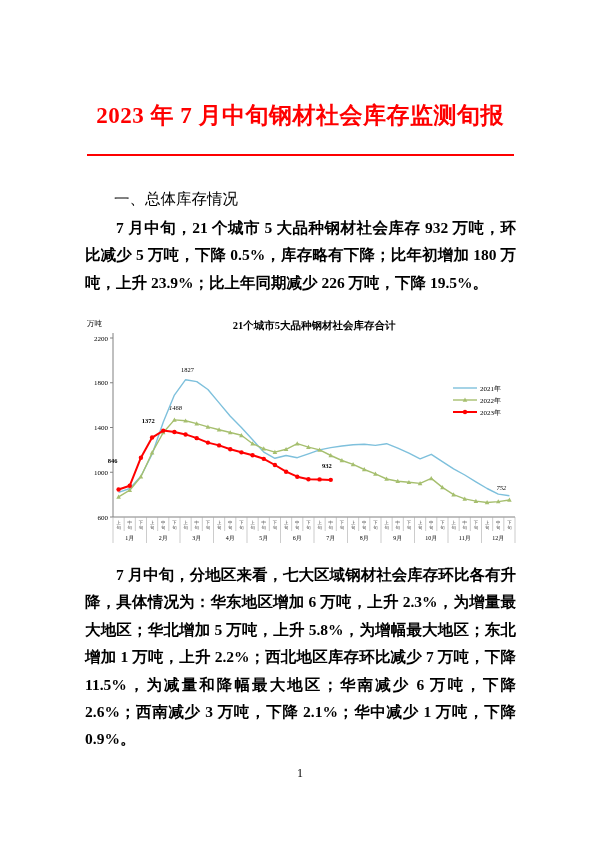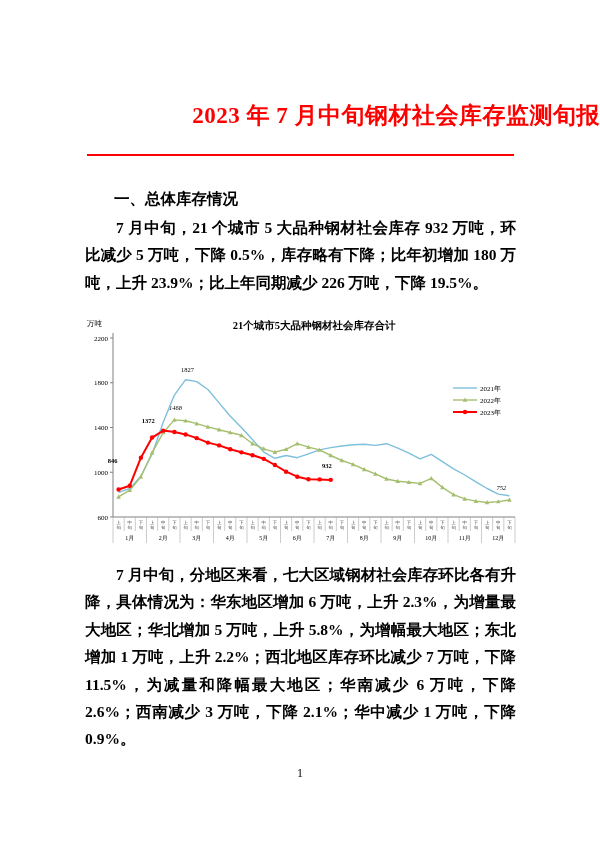--- a/index.html
+++ b/index.html
@@ -3,30 +3,30 @@
 <meta charset="utf-8">
 <style>
   html,body { margin:0; padding:0; background:#888; }
   .page {
     position:relative; width:600px; height:849px; margin:0 auto;
     background:#ffffff; overflow:hidden;
     font-family:"Liberation Serif","DejaVu Serif",serif; color:#000;
   }
   .doc-title {
     position:absolute; top:100px; left:0; width:600px; margin:0;
-    text-align:right; font-size:23px; font-weight:bold; color:#fe0000;
+    text-align:center; font-size:23px; font-weight:bold; color:#fe0000;
     letter-spacing:0.5px;
   }
   .title-rule {
     position:absolute; top:154px; left:87px; width:427px; height:0;
     border-top:2px solid #fe0000;
   }
   .sec-heading {
     position:absolute; top:189px; left:114px; margin:0;
-    font-size:15.5px; font-weight:bold;
+    font-size:15.5px; font-weight:normal;
   }
   .para {
     position:absolute; left:85px; width:431px; margin:0;
     font-size:15.5px; line-height:27.4px;
     text-align:justify; text-indent:2em;font-weight:bold;
   }
   .para1 { top:214px; }
   .para2 { top:561px; }
   .chart-wrap { position:absolute; left:85px; top:315px; width:432px; height:240px; }
   .chart-wrap svg { display:block; }

